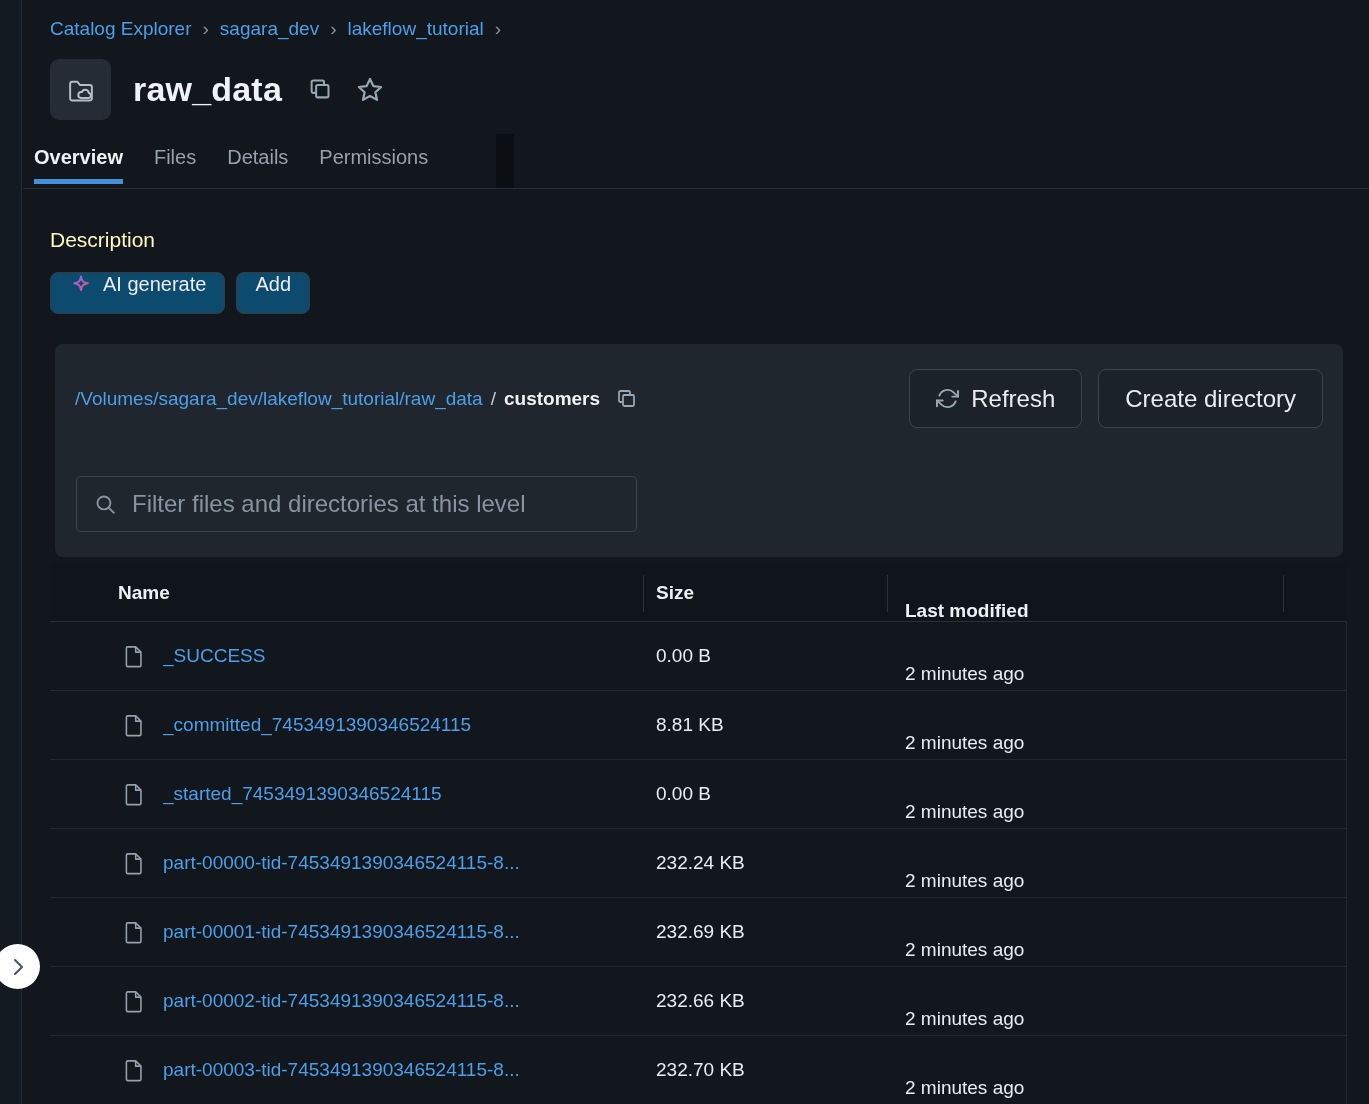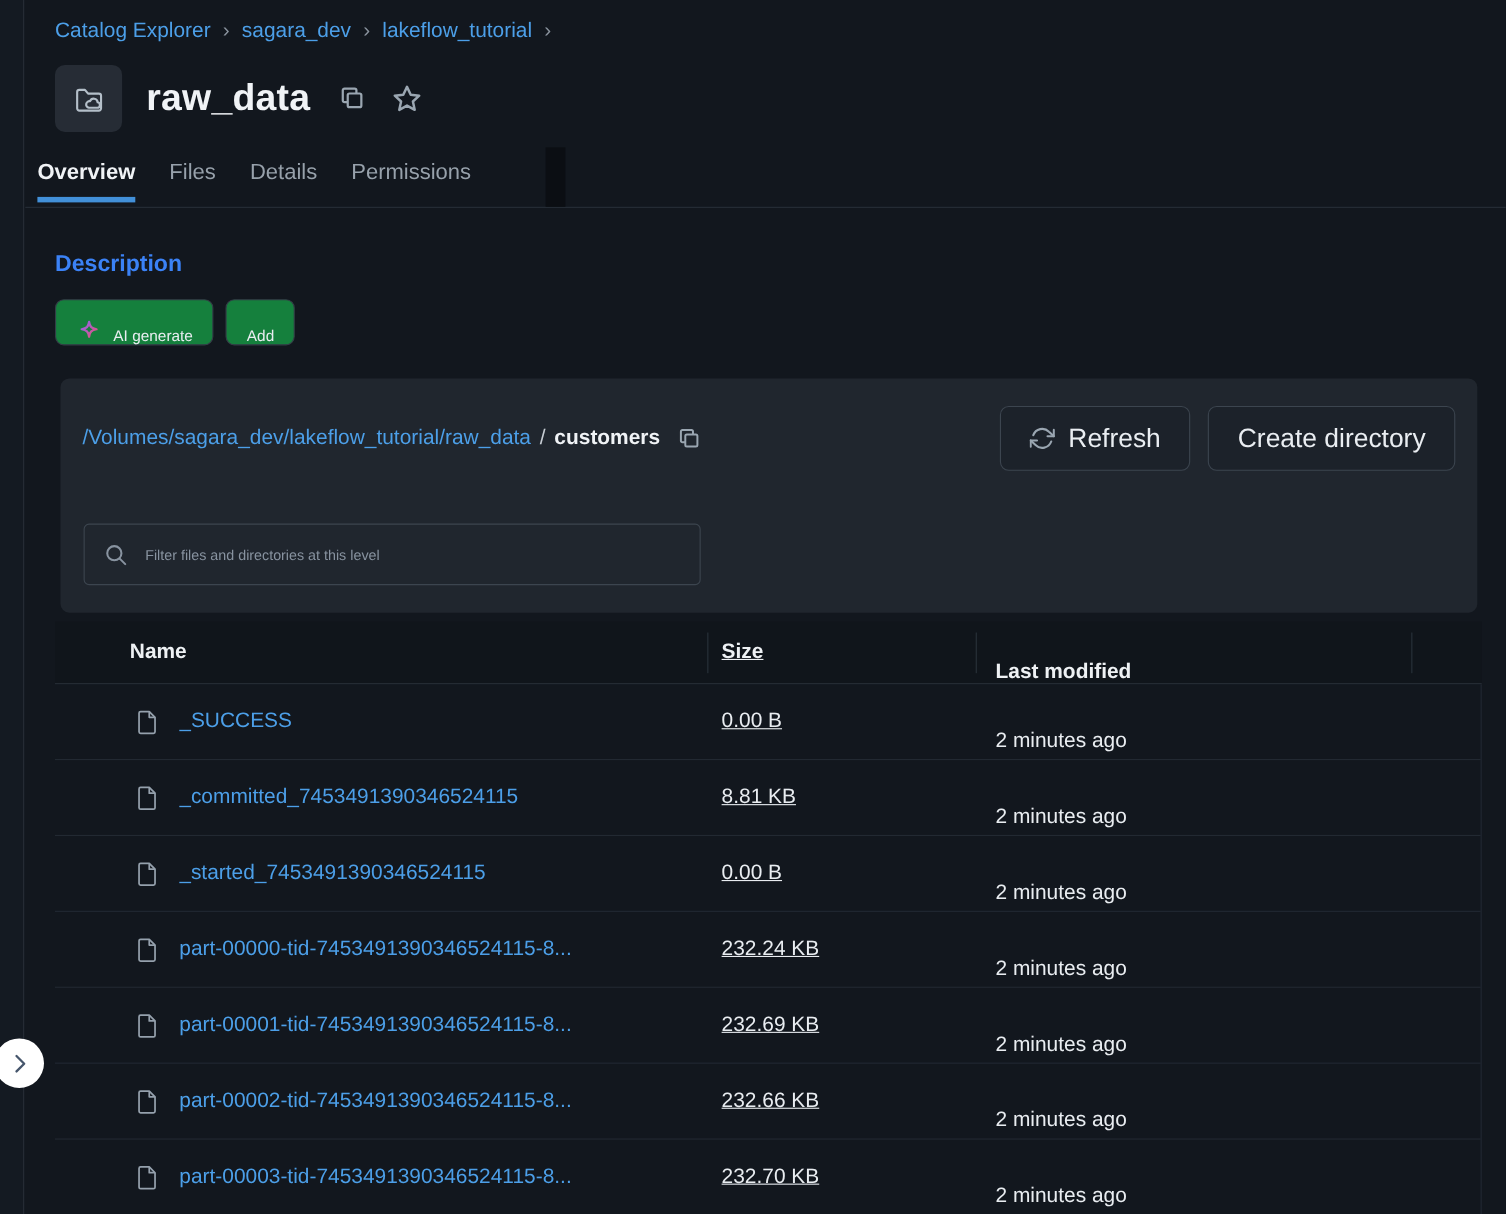--- a/index.html
+++ b/index.html
@@ -41,46 +41,46 @@
 
   
   .tabs{position:absolute;left:34px;top:146px;display:flex;gap:31px;z-index:2;}
   .tab{font-size:20px;color:var(--muted);padding-bottom:14px;position:relative;cursor:pointer;}
   .tab.active{color:#f0f3f6;font-weight:700;}
   .tab.active::after{content:'';position:absolute;left:0;right:0;bottom:-1px;height:5px;background:var(--underline);}
   .tab-borderline{position:absolute;left:23px;top:188px;width:1346px;height:1px;background:var(--line);}
   .tab-strip-shadow{position:absolute;left:496px;top:134px;width:18px;height:54px;background:#0b0e13;}
 
   
-  .desc-heading{position:absolute;left:50px;top:228px;font-size:21px;font-weight:700;color:#3b82f6;}
+  .desc-heading{position:absolute;left:50px;top:228px;font-size:21px;font-weight:400;color:#fef9c3;}
   .desc-buttons{position:absolute;left:50px;top:272px;display:flex;gap:11px;}
-  .pill-btn{height:42px;background:#15803d;border:1px solid #343d47;border-radius:8px;color:var(--white);
-    font-size:14px;display:flex;align-items:flex-end;gap:10px;padding:0 18px;cursor:pointer;font-family:inherit;}
+  .pill-btn{height:42px;background:#0c4a6e;border:1px solid #343d47;border-radius:8px;color:var(--white);
+    font-size:20px;display:flex;align-items:flex-start;gap:10px;padding:0 18px;cursor:pointer;font-family:inherit;}
 
   
   .panel{position:absolute;left:55px;top:344px;width:1288px;height:213px;background:var(--panel-bg);border-radius:8px;}
   .path-row{position:absolute;left:20px;top:25px;right:20px;height:59px;display:flex;align-items:center;font-size:19px;}
   .path-link{color:var(--link);text-decoration:none;cursor:pointer;}
   .path-sep{color:#c7cdd4;padding:0 8px;}
   .current-dir{color:#f0f3f6;font-weight:700;}
   .path-copy{background:none;border:none;cursor:pointer;margin-left:14px;display:flex;padding:0;}
   .panel-actions{margin-left:auto;display:flex;gap:16px;}
   .panel-btn{height:59px;background:var(--btn-bg);border:1px solid var(--border);border-radius:8px;color:var(--white);
     font-size:24px;display:flex;align-items:center;gap:12px;padding:0 26px;cursor:pointer;font-family:inherit;}
   .filter-box{position:absolute;left:21px;top:132px;width:561px;height:56px;border:1px solid var(--border);
     border-radius:5px;display:flex;align-items:center;padding:0 16px;gap:14px;}
-  .filter-box input{flex:1;background:transparent;border:none;outline:none;color:var(--white);font-size:13px;font-family:inherit;}
+  .filter-box input{flex:1;background:transparent;border:none;outline:none;color:var(--white);font-size:24px;font-family:inherit;}
   .filter-box input::placeholder{color:#8893a0;}
 
   
   .file-table{position:absolute;left:50px;top:565px;width:1297px;bottom:0;}
   .thead{position:relative;height:57px;background:#10151b;border-bottom:1px solid var(--line);
     display:flex;align-items:center;font-size:19px;font-weight:700;color:#eef1f4;justify-content:space-between;}
   .col-name{width:593px;}
-  .col-size{width:244px;text-decoration:underline;}
+  .col-size{width:244px;}
   .col-mod{flex:1;margin-top:36px;}
   .thead .col-name{padding-left:68px;}
   .thead .col-size{padding-left:13px;}
   .thead .col-mod{padding-left:18px;}
   .th-div{position:absolute;top:10px;width:1px;height:37px;background:#2a323b;}
   .tbody{border-right:1px solid var(--row-line);}
   .trow{display:flex;align-items:center;height:69px;border-bottom:1px solid var(--row-line);font-size:19px;}
   .trow .col-name{padding-left:73px;display:flex;align-items:center;gap:19px;}
   .trow .col-size{padding-left:13px;color:var(--white);}
   .trow .col-mod{padding-left:18px;color:var(--white);}

